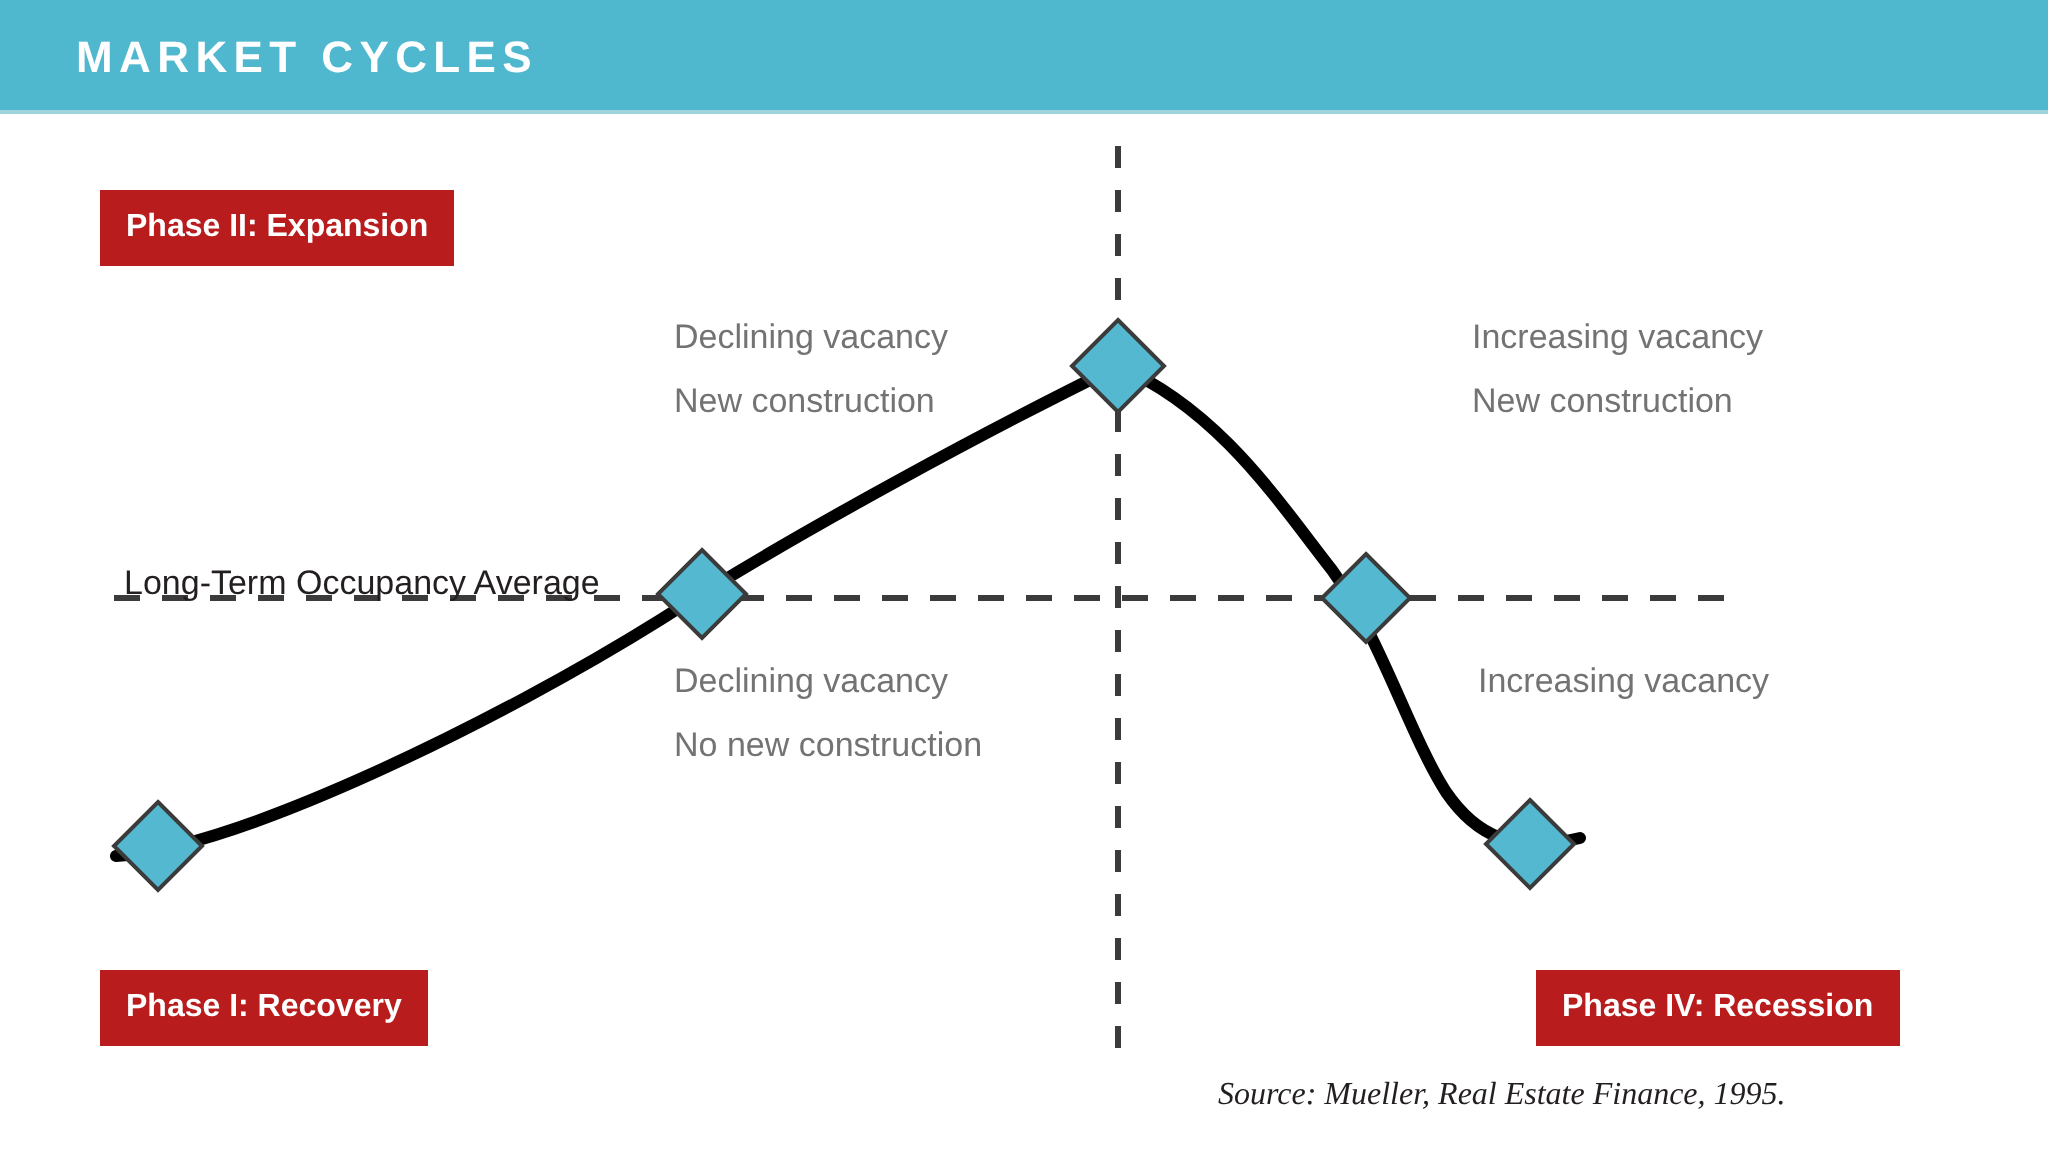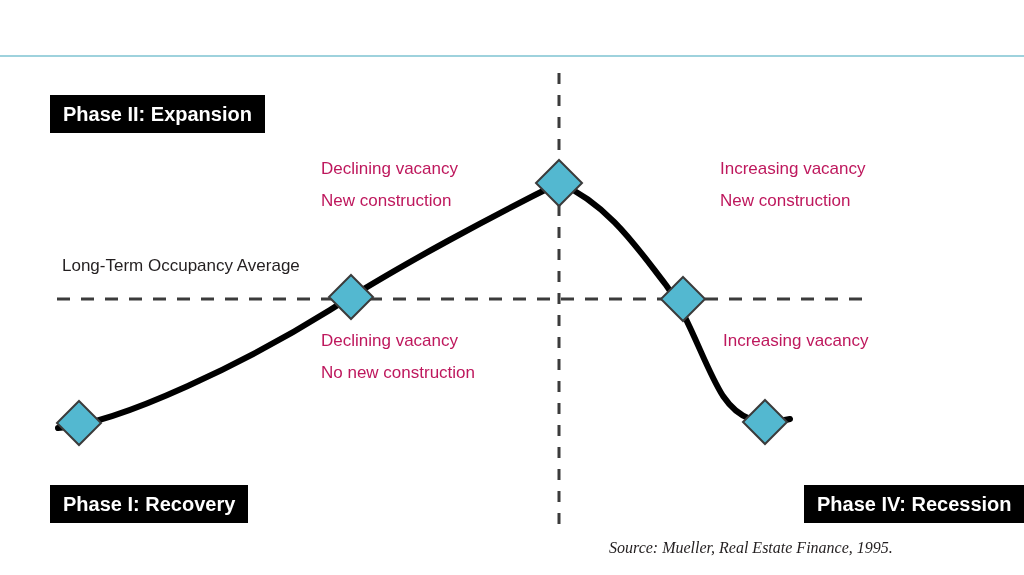--- a/index.html
+++ b/index.html
@@ -42,57 +42,58 @@
     left: 0;
     top: 55px;
     width: 1024px;
     height: 2px;
     background: #9ed2dd;
   }
 
   
   .phase-badge {
     position: absolute;
-    background: #000000;
+    background: #b91c1c;
     color: #ffffff;
-    font-size: 20px;
+    font-size: 16px;
     font-weight: bold;
     line-height: 38px;
     height: 38px;
     padding: 0 13px;
     white-space: nowrap;
     box-sizing: border-box;
     font-family: "Liberation Sans", sans-serif;
   }
   #phase-2-badge { left: 50px;  top: 95px; }
   #phase-3-badge { left: 741px; top: 97px; }
   #phase-1-badge { left: 50px;  top: 485px; text-align: right; }
-  #phase-4-badge { left: 804px; top: 485px; }
+  #phase-4-badge { left: 768px; top: 485px; }
 
   
   .annotation {
     position: absolute;
     font-size: 17px;
-    color: #be185d;
+    color: #737373;
     white-space: nowrap;
     font-family: "Liberation Sans", sans-serif;
+    margin-left: 16px;
   }
   #ann-ul-1 { left: 321px; top: 159px; }
   #ann-ul-2 { left: 321px; top: 191px; }
   #ann-ur-1 { left: 720px; top: 159px; }
   #ann-ur-2 { left: 720px; top: 191px; }
   #ann-ll-1 { left: 321px; top: 331px; }
   #ann-ll-2 { left: 321px; top: 363px; text-align: center; }
   #ann-lr-1 { left: 723px; top: 331px; }
   #ann-lr-2 { left: 723px; top: 363px; }
 
   #axis-label-occupancy {
     position: absolute;
     left: 62px;
-    top: 256px;
+    top: 282px;
     font-size: 17px;
     color: #231f20;
     white-space: nowrap;
     font-family: "Liberation Sans", sans-serif;
   }
 
   
   #source-note {
     position: absolute;
     left: 609px;
@@ -111,20 +112,23 @@
     top: 0;
     width: 1024px;
     height: 575px;
   }
 </style>
 </head>
 <body>
 
 <div id="page">
 
+  <div id="header-bar">
+    <div id="header-title">MARKET CYCLES</div>
+  </div>
   <div id="header-underline"></div>
 
   <svg id="chart-svg" viewBox="0 0 1024 575" xmlns="http://www.w3.org/2000/svg">
 
     <line x1="57" y1="299" x2="873" y2="299" stroke="#3b3b3b" stroke-width="3" stroke-dasharray="13,11"></line>
 
     <line x1="559" y1="73" x2="559" y2="533" stroke="#3b3b3b" stroke-width="3" stroke-dasharray="11,11"></line>
 
     <path d="M 58,428 C 120,424 250,360 330,310 C 400,265 500,212 559,183 C 610,205 640,252 666,285 C 690,318 705,368 723,396 C 738,418 757,427 790,419" fill="none" stroke="#000000" stroke-width="6" stroke-linecap="round"></path>
 

